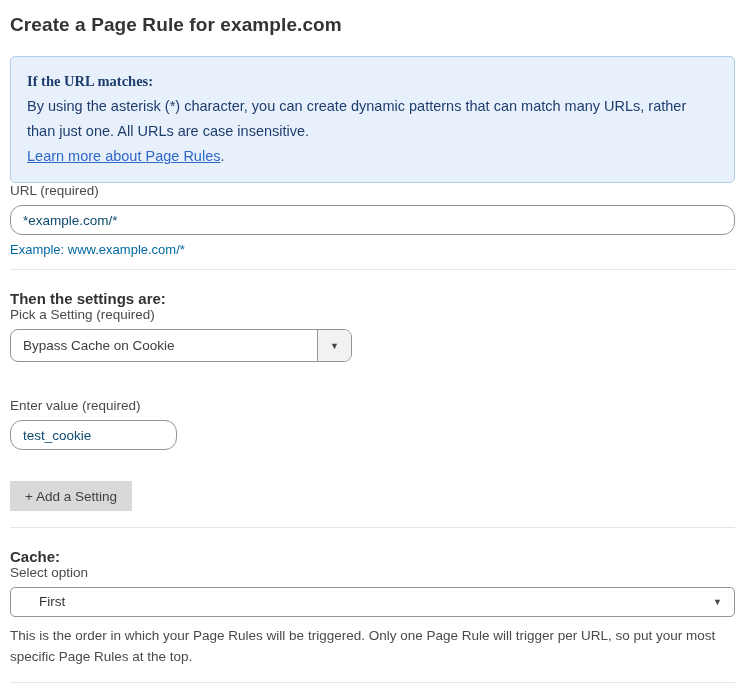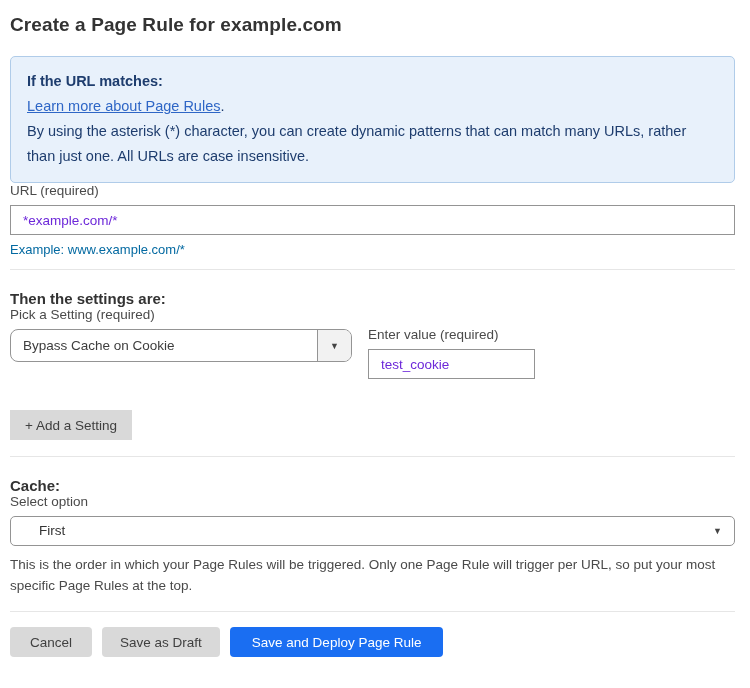--- a/index.html
+++ b/index.html
@@ -20,61 +20,61 @@
   .info-box {
     margin-top: 20px;
     background: #e8f1fb;
     border: 1px solid #b0cce9;
     border-radius: 5px;
     padding: 12px 16px 13px 16px;
     color: #1e3d6e;
     font-size: 14.5px;
     line-height: 25px;
   }
-  .info-box .info-heading { font-weight: bold; }
+  .info-box .info-heading { font-weight: bold; font-family: Liberation Serif, serif; }
   .info-box a {
     color: #2e66c6;
     text-decoration: underline;
     cursor: pointer;
   }
   .field-label {
     font-size: 13.5px;
     color: #4a4a4a;
     margin-bottom: 7px;
   }
   .text-input {
     width: 100%;
     height: 30px;
     border: 1px solid #949494;
-    border-radius: 0;
+    border-radius: 12px;
     padding: 0 12px;
     font-family: "Liberation Sans", "DejaVu Sans", sans-serif;
     font-size: 13.5px;
-    color: #6d28d9;
+    color: #0c4a6e;
     background: #ffffff;
     outline: none;
   }
   .helper-text {
     font-size: 13px;
     color: #0369a1;
     margin-top: 7px;
   }
   .divider {
     border: none;
     border-top: 1px solid #e6e6e6;
     margin: 0;
   }
   .divider-1 { margin-top: 12px; }
   .section-heading {
     font-size: 15px;
     font-weight: bold;
     color: #333333;
     margin-top: 20px;
   }
-  .settings-row { display: flex; gap: 16px; }
+  .settings-row { display: flex; gap: 16px; flex-direction: column; }
   .settings-col-left { width: 342px; }
   .settings-col-right { width: 167px; }
   .settings-col-right .field-label { margin-top: 20px; }
   .combobox {
     display: flex;
     height: 33px;
     border: 1px solid #949494;
     border-radius: 8px;
     background: #ffffff;
     cursor: pointer;
@@ -170,22 +170,22 @@
 </style>
 </head>
 <body>
 
 
 
 <h1 class="page-title">Create a Page Rule for example.com</h1>
 
 <div class="info-box">
   <div class="info-heading">If the URL matches:</div>
+  <div>By using the asterisk (*) character, you can create dynamic patterns that can match many URLs, rather than just one. All URLs are case insensitive.</div>
   <div><a>Learn more about Page Rules</a><span>.</span></div>
-  <div>By using the asterisk (*) character, you can create dynamic patterns that can match many URLs, rather than just one. All URLs are case insensitive.</div>
 </div>
 
 <div class="field-label">URL (required)</div>
 <input class="text-input" type="text" value="*example.com/*" style="">
 <div class="helper-text">Example: www.example.com/*</div>
 
 <hr class="divider divider-1">
 
 <div class="section-heading">Then the settings are:</div>
 

